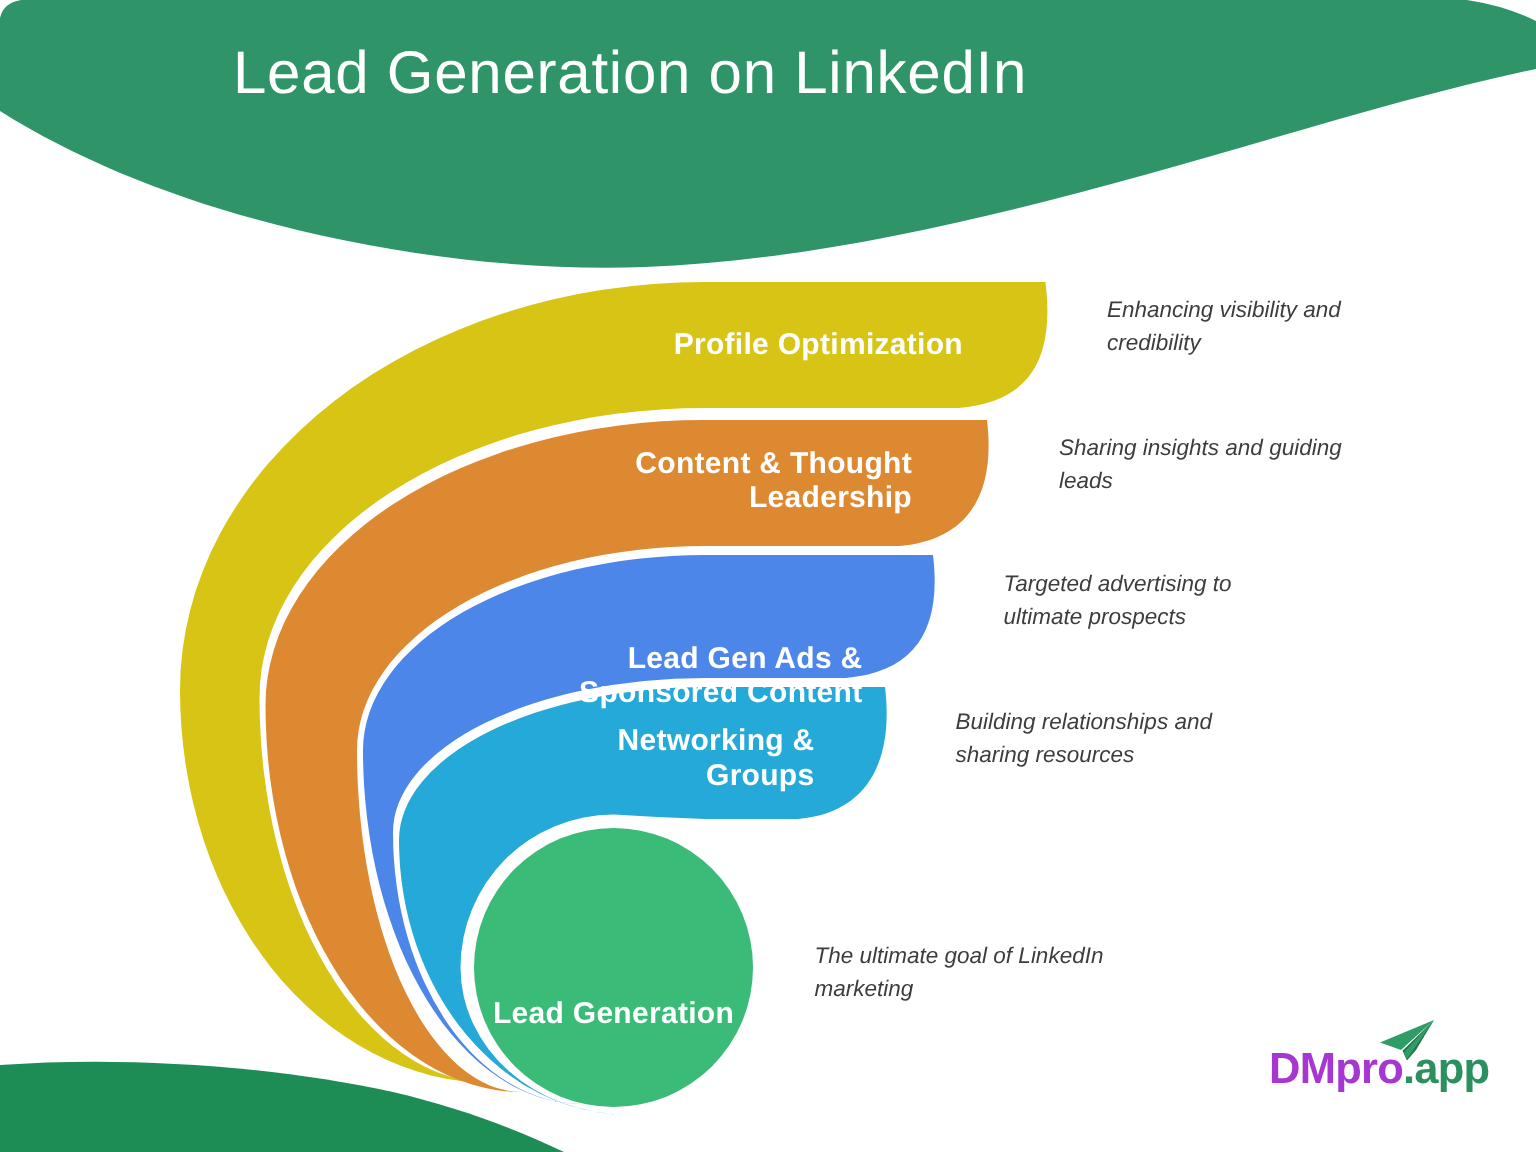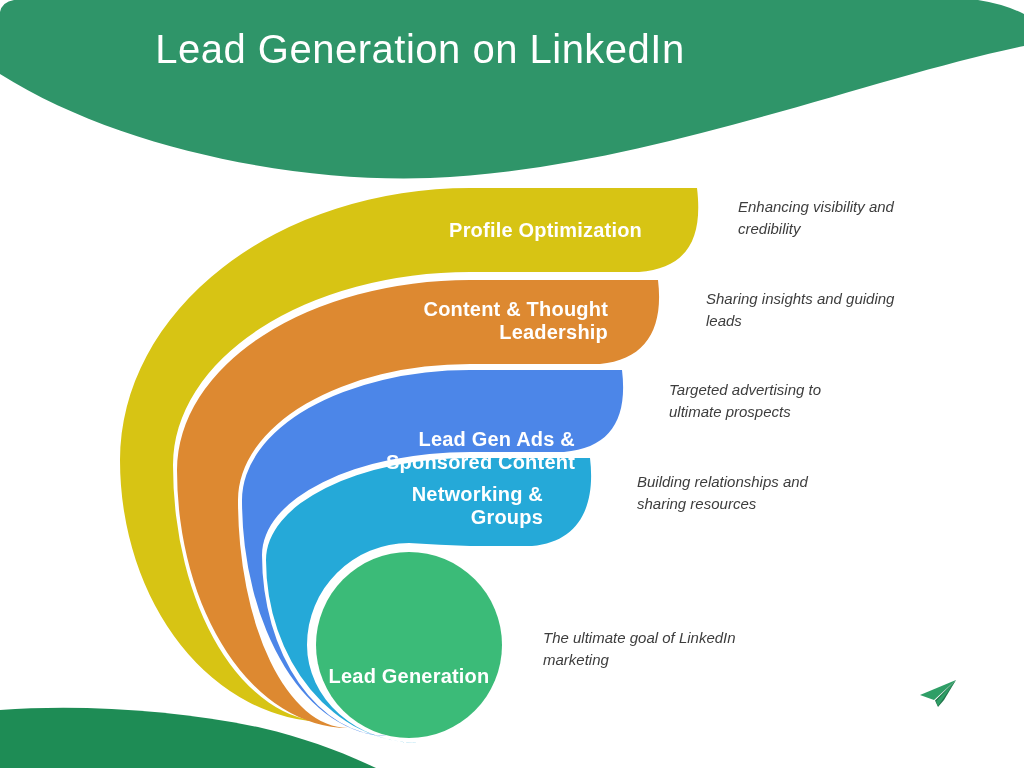--- a/index.html
+++ b/index.html
@@ -109,13 +109,16 @@
 sharing resources</div>
 <div class="abs layer-desc dsc-5">The ultimate goal of LinkedIn
 marketing</div>
 
 <div class="abs logo">
   <svg class="logo-plane" viewBox="0 0 36 27">
     <polygon points="36,0 0,15 14,20" fill="#2f9e66"></polygon>
     <polygon points="36,0 15,20.5 18,27 24,20" fill="#22744b"></polygon>
     <polygon points="36,0 16,21.5 18,26" fill="#2f9e66"></polygon>
   </svg>
+  <div class="logo-text">
+    <span class="logo-dm">DMpro</span><span class="logo-app">.app</span>
+  </div>
 </div>
 
 </body></html>

